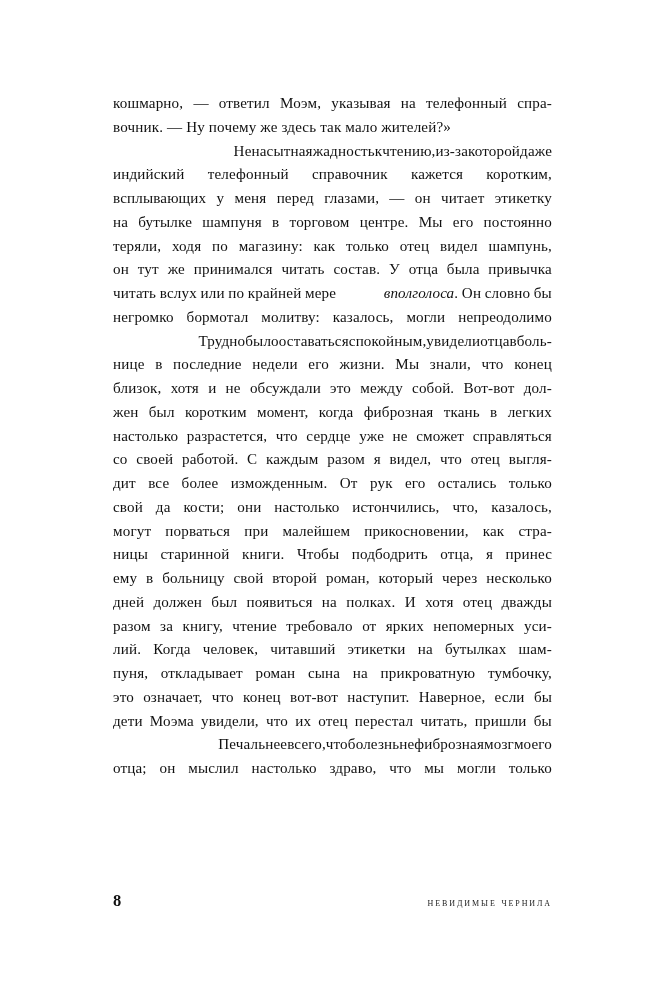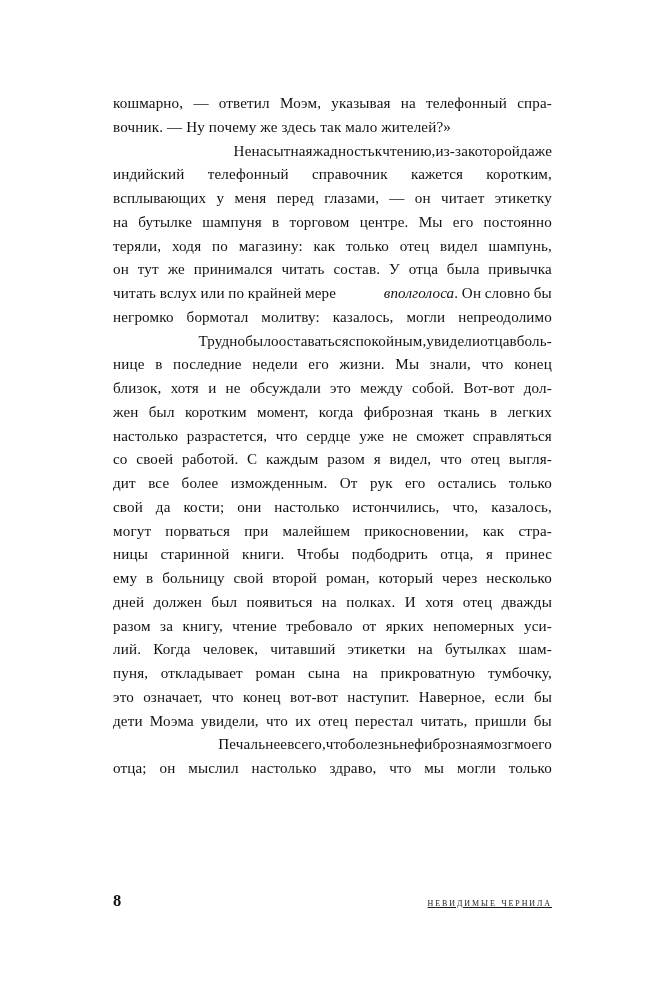--- a/index.html
+++ b/index.html
@@ -95,21 +95,20 @@
   }
 
   .running-head {
     font-family: "Liberation Serif", "DejaVu Serif", serif;
     font-size: 11.2px;
     font-variant: small-caps;
     text-transform: lowercase;
     letter-spacing: 0.17em;
     color: #1a1a1a;
     line-height: 1;
-    text-decoration: underline;
   }
   .running-head::first-letter {
     
     font-size: 1em;
   }
 </style>
 </head>
 <body>
 
 <div class="page">

